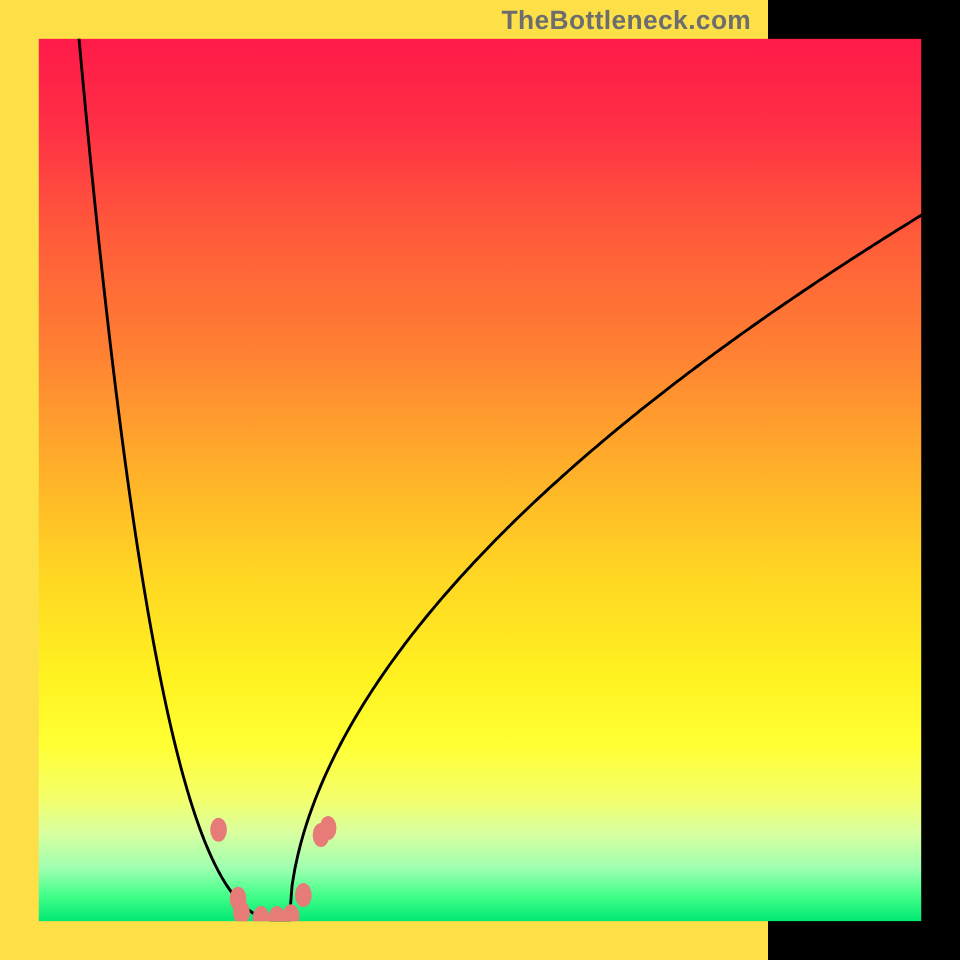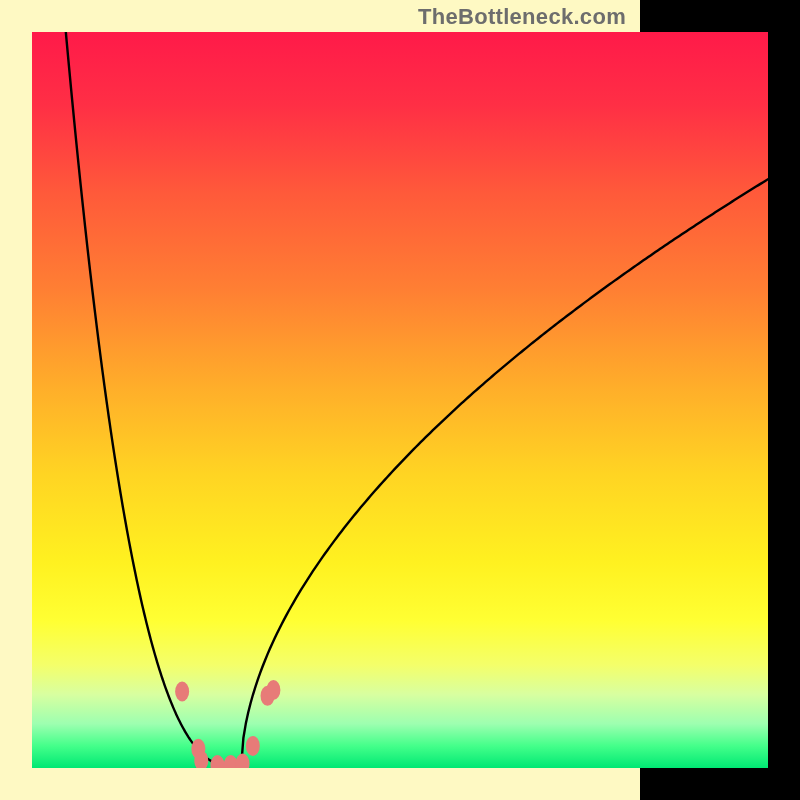--- a/index.html
+++ b/index.html
@@ -7,21 +7,21 @@
     padding: 0;
     width: 800px;
     height: 800px;
     background: #000;
     overflow: hidden;
   }
   .frame {
     position: absolute;
     left: 0; top: 0;
     width: 640px; height: 800px;
-    background: #fef9c3;
+    background: #fde047;
   }
   .plot {
     position: absolute;
     left: 32px;
     top: 32px;
     width: 736px;
     height: 736px;
     overflow: hidden;
   }
   .watermark {

